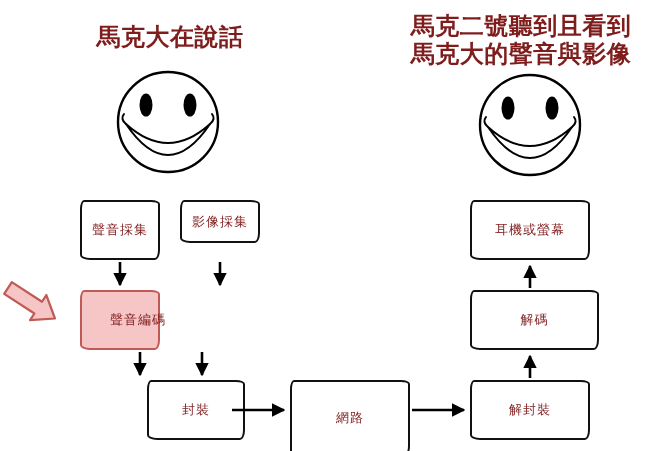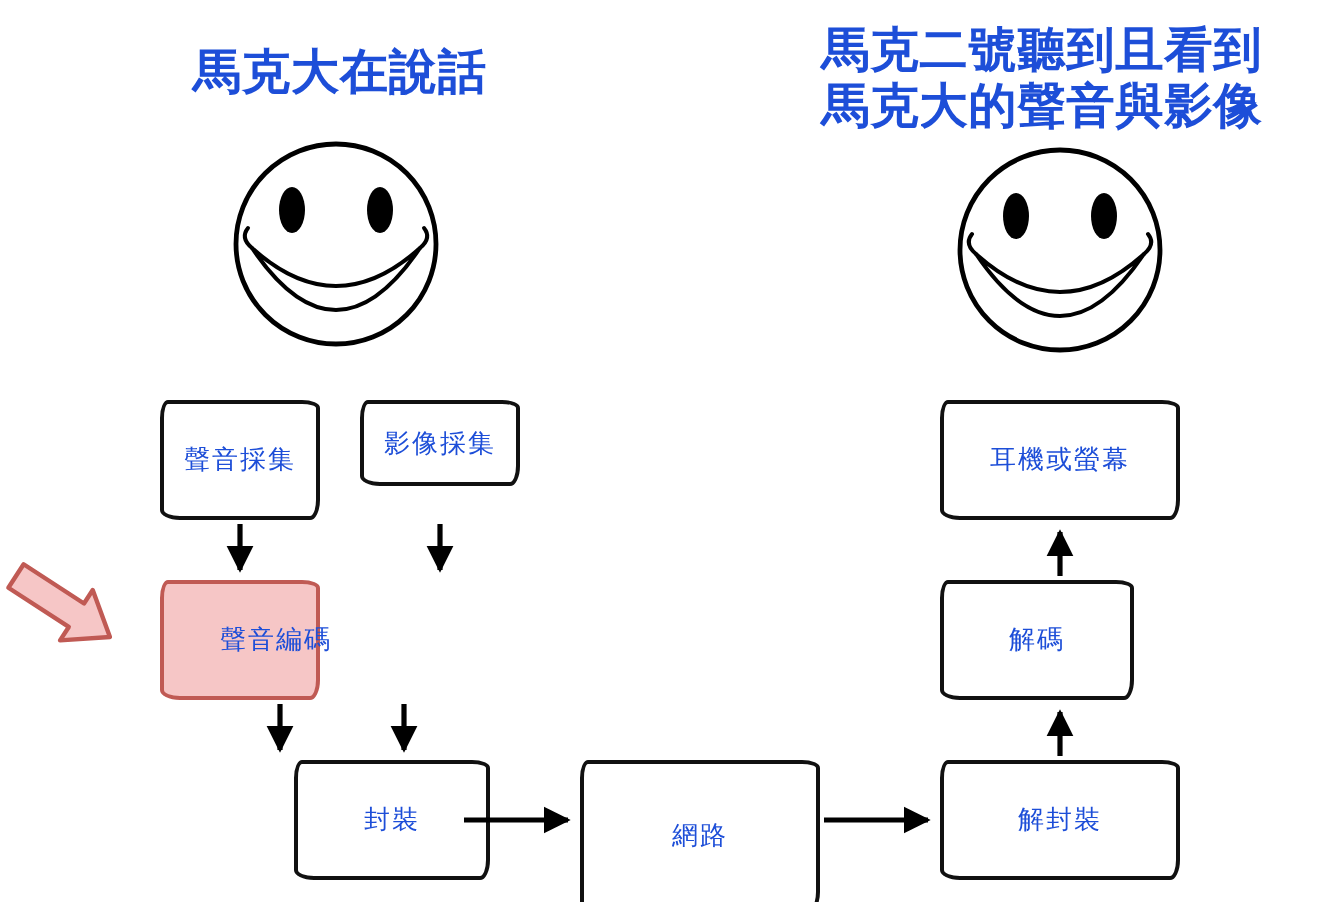--- a/index.html
+++ b/index.html
@@ -1,19 +1,19 @@
 <!DOCTYPE html>
 <html><head>
 <meta charset="utf-8">
 <style>
   * { margin:0; padding:0; box-sizing:border-box; }
   html,body { background:#fff; }
   .stage {
     position:relative; width:661px; height:451px; background:#fff;
-    font-family:"Liberation Sans", sans-serif; color:#1d4ed8; overflow:hidden;
+    font-family:"Liberation Sans", sans-serif; color:#7f1d1d; overflow:hidden;
   }
   .title {
     position:absolute; font-size:24px; font-weight:bold; text-align:center;
     line-height:28px; letter-spacing:0.5px; white-space:nowrap;
   }
   .title-left  { left:50px;  top:23px;  width:240px; }
   .title-right { left:395px; top:12px;  width:252px; }
   .smiley { position:absolute; width:110px; height:110px; }
   .smiley-left  { left:113px; top:67px; }
   .smiley-right { left:475px; top:70px; }
@@ -24,21 +24,21 @@
     white-space:nowrap;
   }
   .node.highlight { background:#f6c6c6; border-color:#c05a54; }
   #n-audio-capture { left:80px;  top:200px; width:80px;  height:60px; }
   #n-video-capture { left:180px; top:200px; width:80px;  height:43px; }
   #n-audio-encode  { left:80px;  top:290px; width:80px;  height:60px;padding-left:36px; }
   #n-video-encode  { left:180px; top:290px; width:80px;  height:60px; }
   #n-package       { left:110px; top:380px; width:98px; height:60px;margin-left:37px; }
   #n-network       { left:290px; top:380px; width:120px; height:76px; }
   #n-depackage     { left:470px; top:380px; width:120px; height:60px; }
-  #n-decode        { left:470px; top:290px; width:97px; height:60px; }
+  #n-decode        { left:470px; top:290px; width:129px; height:60px; }
   #n-output        { left:470px; top:200px; width:120px; height:60px; }
   .overlay { position:absolute; left:0; top:0; width:661px; height:451px; pointer-events:none; }
   .flow-line { stroke:#000; stroke-width:2.6; fill:none; }
   .hl-arrow { stroke:#c05a54; stroke-width:2.2; stroke-linejoin:round; }
   .face-stroke { fill:#fff; stroke:#000; stroke-width:2.4; }
   .face-fill { fill:#000; }
   .mouth { fill:#fff; stroke:#000; stroke-width:2; stroke-linecap:round; }
   .mouth-tick { fill:none; stroke:#000; stroke-width:2; stroke-linecap:round; }
 </style>
 </head>

